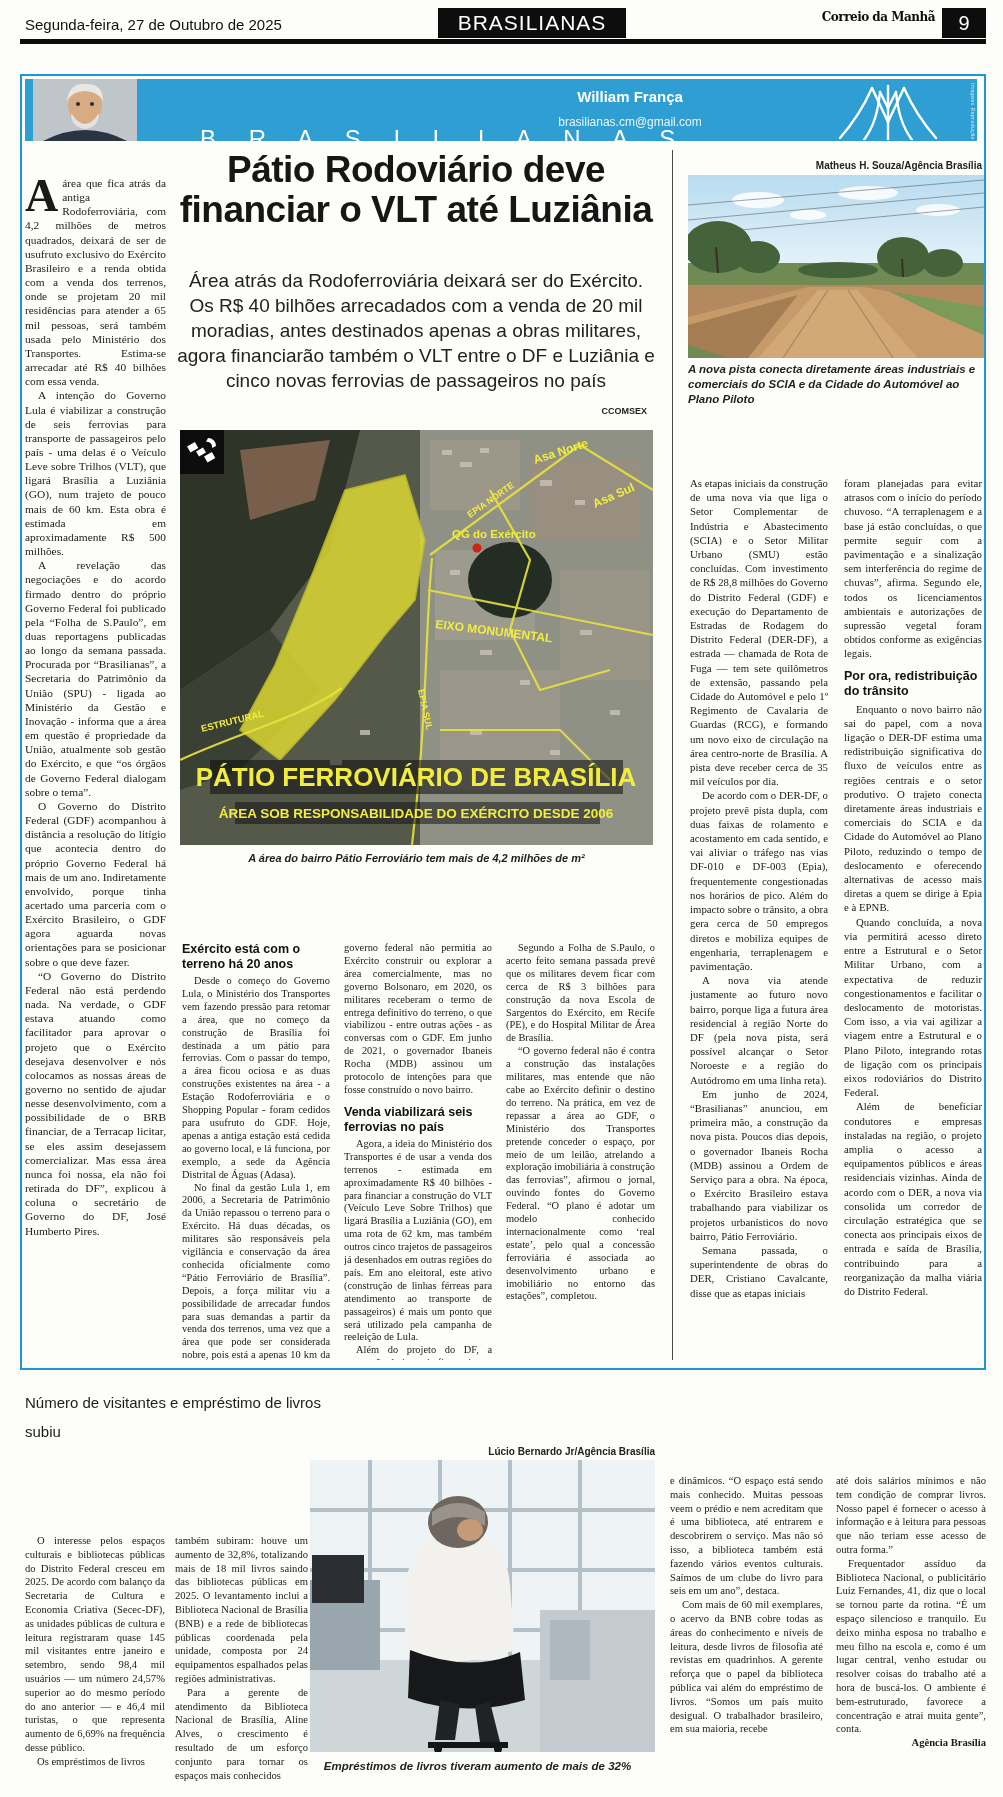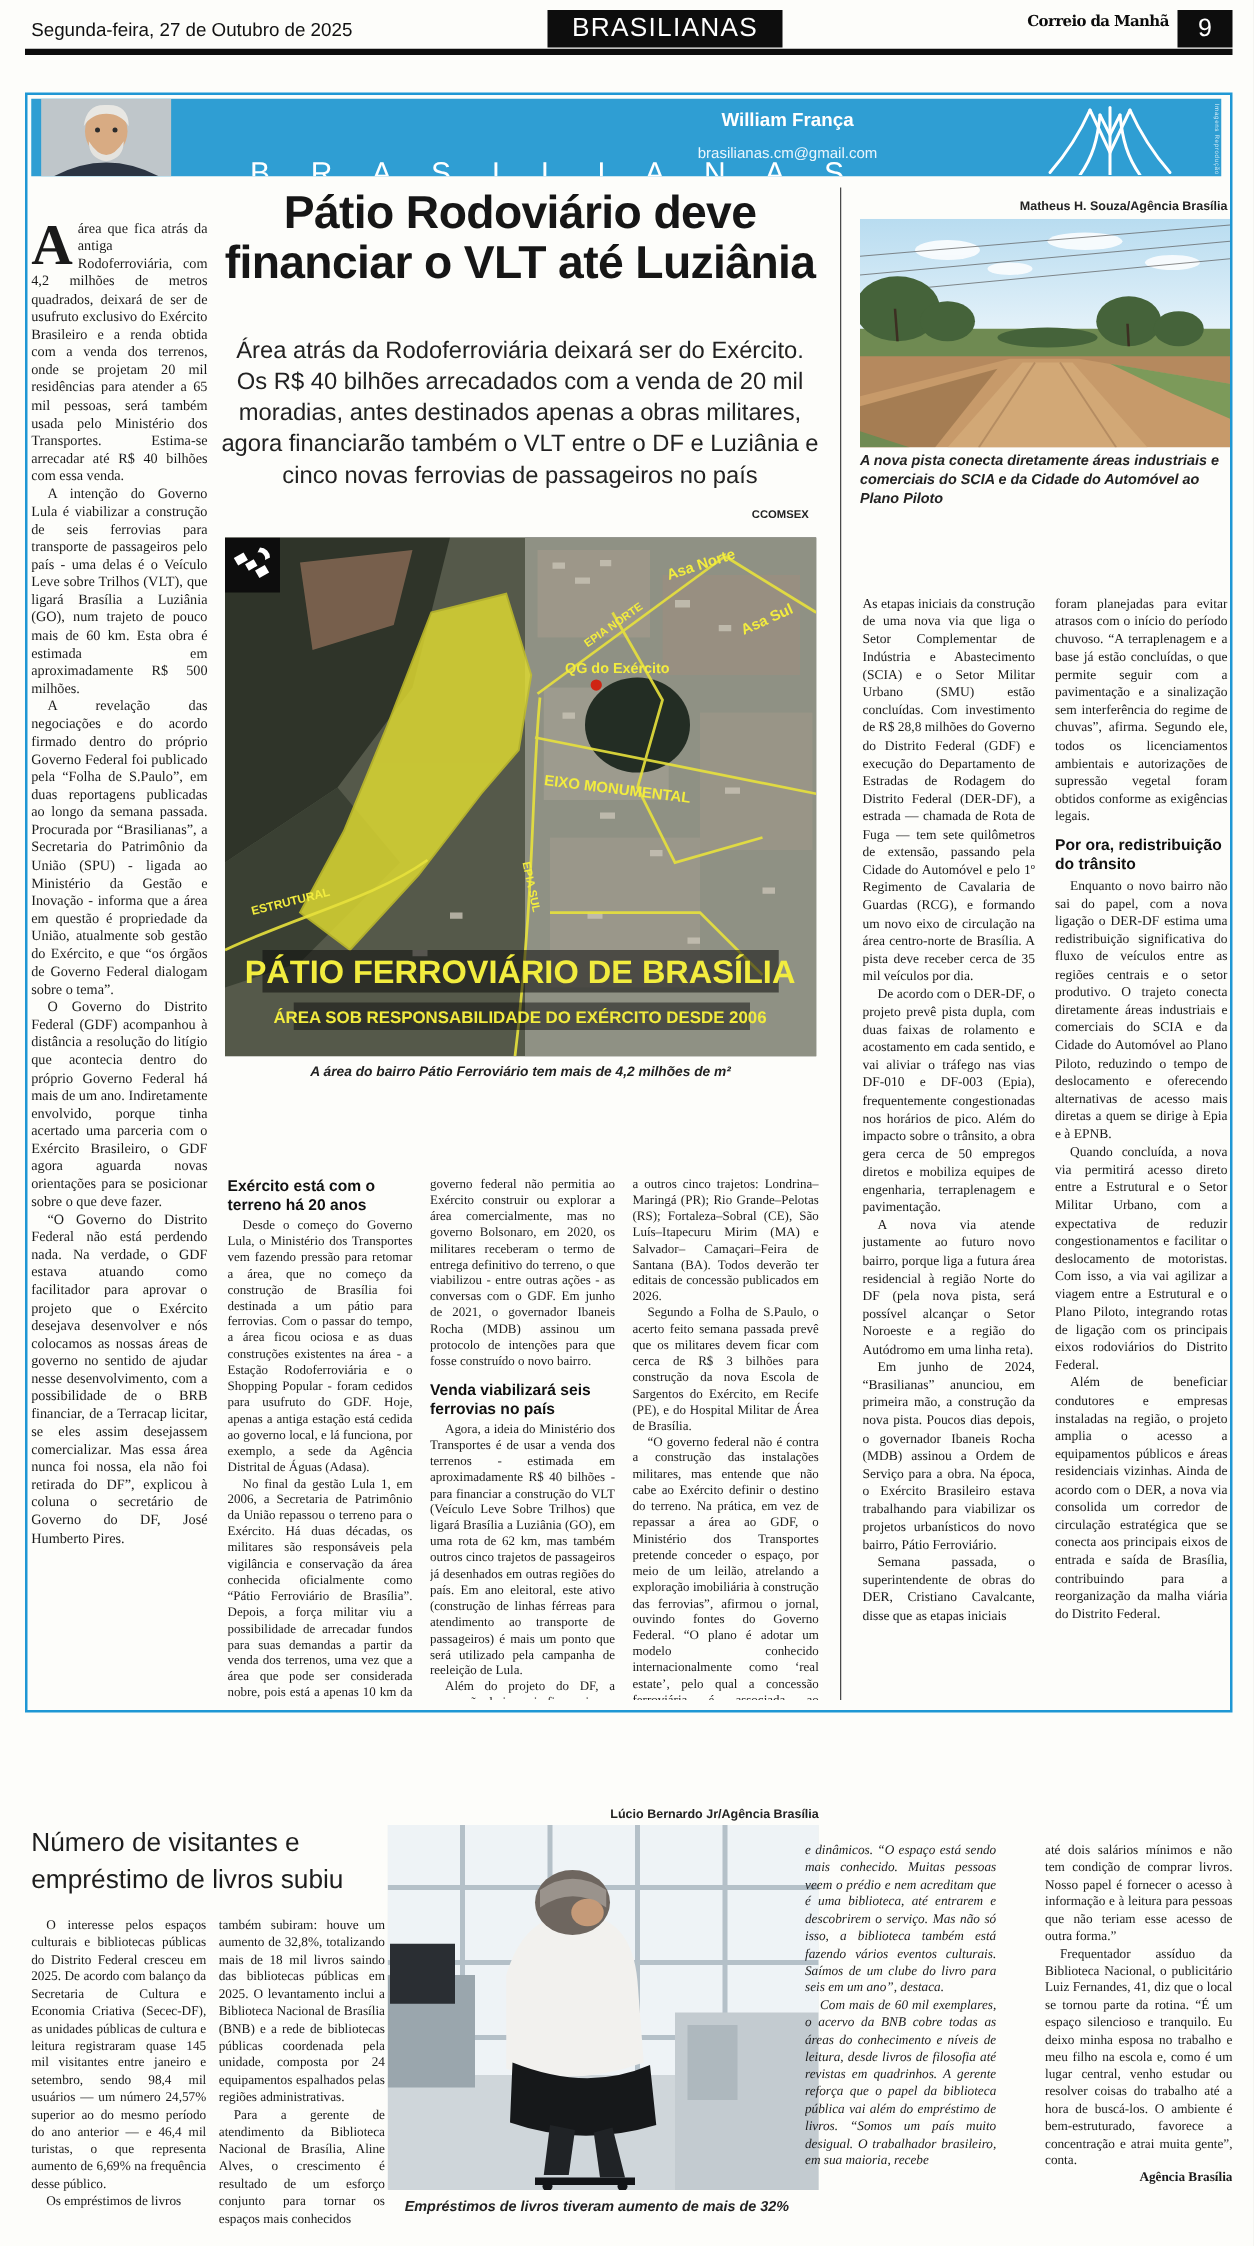--- a/index.html
+++ b/index.html
@@ -57,21 +57,21 @@
   .road-caption{left:688px;top:362px;width:296px;font-family:"Liberation Sans",sans-serif;font-style:italic;
     font-weight:bold;font-size:11.5px;line-height:15px;color:#222;}
   .road-hl{left:688px;top:398px;width:296px;font-family:"Liberation Sans",sans-serif;font-weight:800;
     font-size:21px;line-height:24px;color:#161616;}
   .road-col{top:476px;height:884px;font-size:10.8px;line-height:14.2px;text-align:justify;overflow:hidden;}
   .road-col p{margin:0;text-indent:12px;}
   .road-col p.cont{text-indent:0;}
   
   .cult-hl{left:22px;top:1388px;width:966px;font-family:"Liberation Sans",sans-serif;font-weight:800;
     font-size:52px;line-height:54px;letter-spacing:-1px;color:#141414;}
-  .cult-sub{left:25px;top:1460px;width:300px;font-family:"Liberation Sans",sans-serif;font-size:21px;
+  .cult-sub{left:25px;top:1388px;width:300px;font-family:"Liberation Sans",sans-serif;font-size:15px;
     line-height:29px;color:#1d1d1d;}
   .cult-credit{left:330px;top:1446px;width:325px;text-align:right;font-family:"Liberation Sans",sans-serif;
     font-size:10px;font-weight:bold;color:#222;}
   .cult-photo{left:310px;top:1460px;width:345px;height:292px;overflow:hidden;}
   .cult-caption{left:300px;top:1760px;width:355px;text-align:center;font-family:"Liberation Sans",sans-serif;
     font-style:italic;font-weight:bold;font-size:11.5px;color:#222;}
   .cult-col{font-size:10.6px;line-height:13.8px;text-align:justify;overflow:hidden;}
   .cult-col p{margin:0;text-indent:12px;}
   .cult-col p.cont{text-indent:0;}
   .byline{text-align:right;font-weight:bold;font-family:"Liberation Serif",serif;}
@@ -201,21 +201,20 @@
     <p>No final da gestão Lula 1, em 2006, a Secretaria de Patrimônio da União repassou o terreno para o Exército. Há duas décadas, os militares são responsáveis pela vigilância e conservação da área conhecida oficialmente como “Pátio Ferroviário de Brasília”. Depois, a força militar viu a possibilidade de arrecadar fundos para suas demandas a partir da venda dos terrenos, uma vez que a área que pode ser considerada nobre, pois está a apenas 10 km da Praça dos Três Poderes.</p>
 
   </div>
   <div class="abs mid-col" style="left:344px;width:148px;">
     <p class="cont">governo federal não permitia ao Exército construir ou explorar a área comercialmente, mas no governo Bolsonaro, em 2020, os militares receberam o termo de entrega definitivo do terreno, o que viabilizou - entre outras ações - as conversas com o GDF. Em junho de 2021, o governador Ibaneis Rocha (MDB) assinou um protocolo de intenções para que fosse construído o novo bairro.</p>
     <h4 class="col-subhead inner">Venda viabilizará seis ferrovias no país</h4>
     <p>Agora, a ideia do Ministério dos Transportes é de usar a venda dos terrenos - estimada em aproximadamente R$ 40 bilhões - para financiar a construção do VLT (Veículo Leve Sobre Trilhos) que ligará Brasília a Luziânia (GO), em uma rota de 62 km, mas também outros cinco trajetos de passageiros já desenhados em outras regiões do país. Em ano eleitoral, este ativo (construção de linhas férreas para atendimento ao transporte de passageiros) é mais um ponto que será utilizado pela campanha de reeleição de Lula.</p>
     <p>Além do projeto do DF, a concessão daria apoio financeiro</p>
   </div>
   <div class="abs mid-col" style="left:506px;width:149px;">
-    <p class="cont">a outros cinco trajetos: Londrina–Maringá (PR); Rio Grande–Pelotas (RS); Fortaleza–Sobral (CE), São Luís–Itapecuru Mirim (MA) e Salvador– Camaçari–Feira de Santana (BA). Todos deverão ter editais de concessão publicados em 2026.</p>
     <p>Segundo a Folha de S.Paulo, o acerto feito semana passada prevê que os militares devem ficar com cerca de R$ 3 bilhões para construção da nova Escola de Sargentos do Exército, em Recife (PE), e do Hospital Militar de Área de Brasília.</p>
     <p>“O governo federal não é contra a construção das instalações militares, mas entende que não cabe ao Exército definir o destino do terreno. Na prática, em vez de repassar a área ao GDF, o Ministério dos Transportes pretende conceder o espaço, por meio de um leilão, atrelando a exploração imobiliária à construção das ferrovias”, afirmou o jornal, ouvindo fontes do Governo Federal. “O plano é adotar um modelo conhecido internacionalmente como ‘real estate’, pelo qual a concessão ferroviária é associada ao desenvolvimento urbano e imobiliário no entorno das estações”, completou.</p>
   </div>
 
   <div class="abs vert-rule"></div>
 
   <div class="abs road-credit">Matheus H. Souza/Agência Brasília</div>
   <div class="abs road-photo">
     <svg width="296" height="183" viewBox="0 0 296 183">
       <defs>
@@ -314,21 +313,21 @@
   <div class="abs cult-caption">Empréstimos de livros tiveram aumento de mais de 32%</div>
 
   <div class="abs cult-col" style="left:25px;top:1534px;width:140px;height:263px;">
     <p>O interesse pelos espaços culturais e bibliotecas públicas do Distrito Federal cresceu em 2025. De acordo com balanço da Secretaria de Cultura e Economia Criativa (Secec-DF), as unidades públicas de cultura e leitura registraram quase 145 mil visitantes entre janeiro e setembro, sendo 98,4 mil usuários — um número 24,57% superior ao do mesmo período do ano anterior — e 46,4 mil turistas, o que representa aumento de 6,69% na frequência desse público.</p>
     <p>Os empréstimos de livros</p>
   </div>
   <div class="abs cult-col" style="left:175px;top:1534px;width:133px;height:263px;">
     <p class="cont">também subiram: houve um aumento de 32,8%, totalizando mais de 18 mil livros saindo das bibliotecas públicas em 2025. O levantamento inclui a Biblioteca Nacional de Brasília (BNB) e a rede de bibliotecas públicas coordenada pela unidade, composta por 24 equipamentos espalhados pelas regiões administrativas.</p>
     <p>Para a gerente de atendimento da Biblioteca Nacional de Brasília, Aline Alves, o crescimento é resultado de um esforço conjunto para tornar os espaços mais conhecidos</p>
   </div>
-  <div class="abs cult-col" style="left:644px;top:1474px;width:153px;height:323px;font-style:italic;">
+  <div class="abs cult-col" style="left:670px;top:1474px;width:153px;height:323px;">
     <p class="cont">e dinâmicos. “O espaço está sendo mais conhecido. Muitas pessoas veem o prédio e nem acreditam que é uma biblioteca, até entrarem e descobrirem o serviço. Mas não só isso, a biblioteca também está fazendo vários eventos culturais. Saímos de um clube do livro para seis em um ano”, destaca.</p>
     <p>Com mais de 60 mil exemplares, o acervo da BNB cobre todas as áreas do conhecimento e níveis de leitura, desde livros de filosofia até revistas em quadrinhos. A gerente reforça que o papel da biblioteca pública vai além do empréstimo de livros. “Somos um país muito desigual. O trabalhador brasileiro, em sua maioria, recebe</p>
   </div>
   <div class="abs cult-col" style="left:836px;top:1474px;width:150px;height:323px;">
     <p class="cont">até dois salários mínimos e não tem condição de comprar livros. Nosso papel é fornecer o acesso à informação e à leitura para pessoas que não teriam esse acesso de outra forma.”</p>
     <p>Frequentador assíduo da Biblioteca Nacional, o publicitário Luiz Fernandes, 41, diz que o local se tornou parte da rotina. “É um espaço silencioso e tranquilo. Eu deixo minha esposa no trabalho e meu filho na escola e, como é um lugar central, venho estudar ou resolver coisas do trabalho até a hora de buscá-los. O ambiente é bem-estruturado, favorece a concentração e atrai muita gente”, conta.</p>
     <p class="byline cont">Agência Brasília</p>
   </div>
 
 </div>

